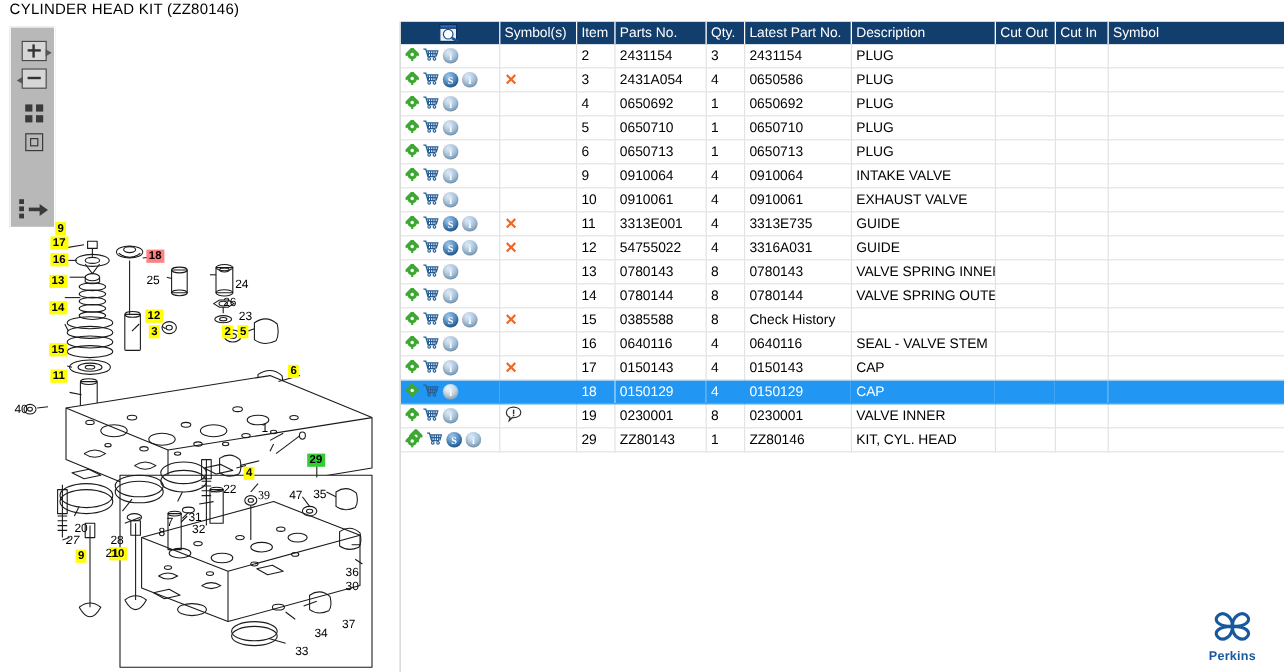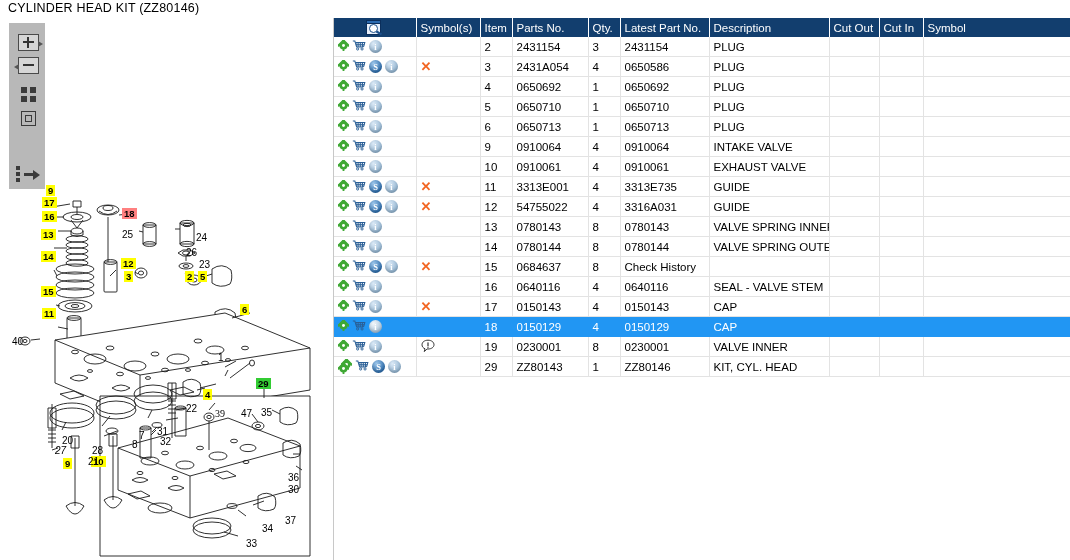--- a/index.html
+++ b/index.html
@@ -913,21 +913,21 @@
                       </g>
                       <circle cx="6.4" cy="10.6" r="1.3" fill="none" stroke="#2a5f96" stroke-width="1.1"></circle>
                       <circle cx="11.6" cy="10.6" r="1.3" fill="none" stroke="#2a5f96" stroke-width="1.1"></circle>
                     </svg></span></span>
                 <span class="ic cbtn s">S</span>
                 <span class="ic cbtn i">i</span>
               </span>
             </td>
             <td><span class="xmark">✕</span></td>
             <td>15</td>
-            <td>0684637</td>
+            <td>0385588</td>
             <td>8</td>
             <td>Check History</td>
             <td></td>
             <td></td>
             <td></td>
             <td></td>
           </tr>
           <tr>
             <td class="c-ico">
               <span class="ico-row">
@@ -1121,14 +1121,25 @@
             <td>ZZ80146</td>
             <td>KIT, CYL. HEAD</td>
             <td></td>
             <td></td>
             <td></td>
           </tr>
         </tbody>
     </table>
   </div>
 
+  <div id="perkins-logo">
+    <svg width="42" height="34" viewBox="0 0 42 34" style="display:block;margin:0 auto;">
+      <g fill="none" stroke="#18589e" stroke-width="2.6">
+        <path d="M21 16 C21 7, 13 3, 9 7 C5 11, 9 16, 21 16 Z"></path>
+        <path d="M21 16 C21 7, 29 3, 33 7 C37 11, 33 16, 21 16 Z"></path>
+        <path d="M21 16 C21 25, 13 29, 9 25 C5 21, 9 16, 21 16 Z"></path>
+        <path d="M21 16 C21 25, 29 29, 33 25 C37 21, 33 16, 21 16 Z"></path>
+      </g>
+    </svg>
+    <div id="perkins-word">Perkins</div>
+  </div>
 
 </div>
 
 </body></html>

